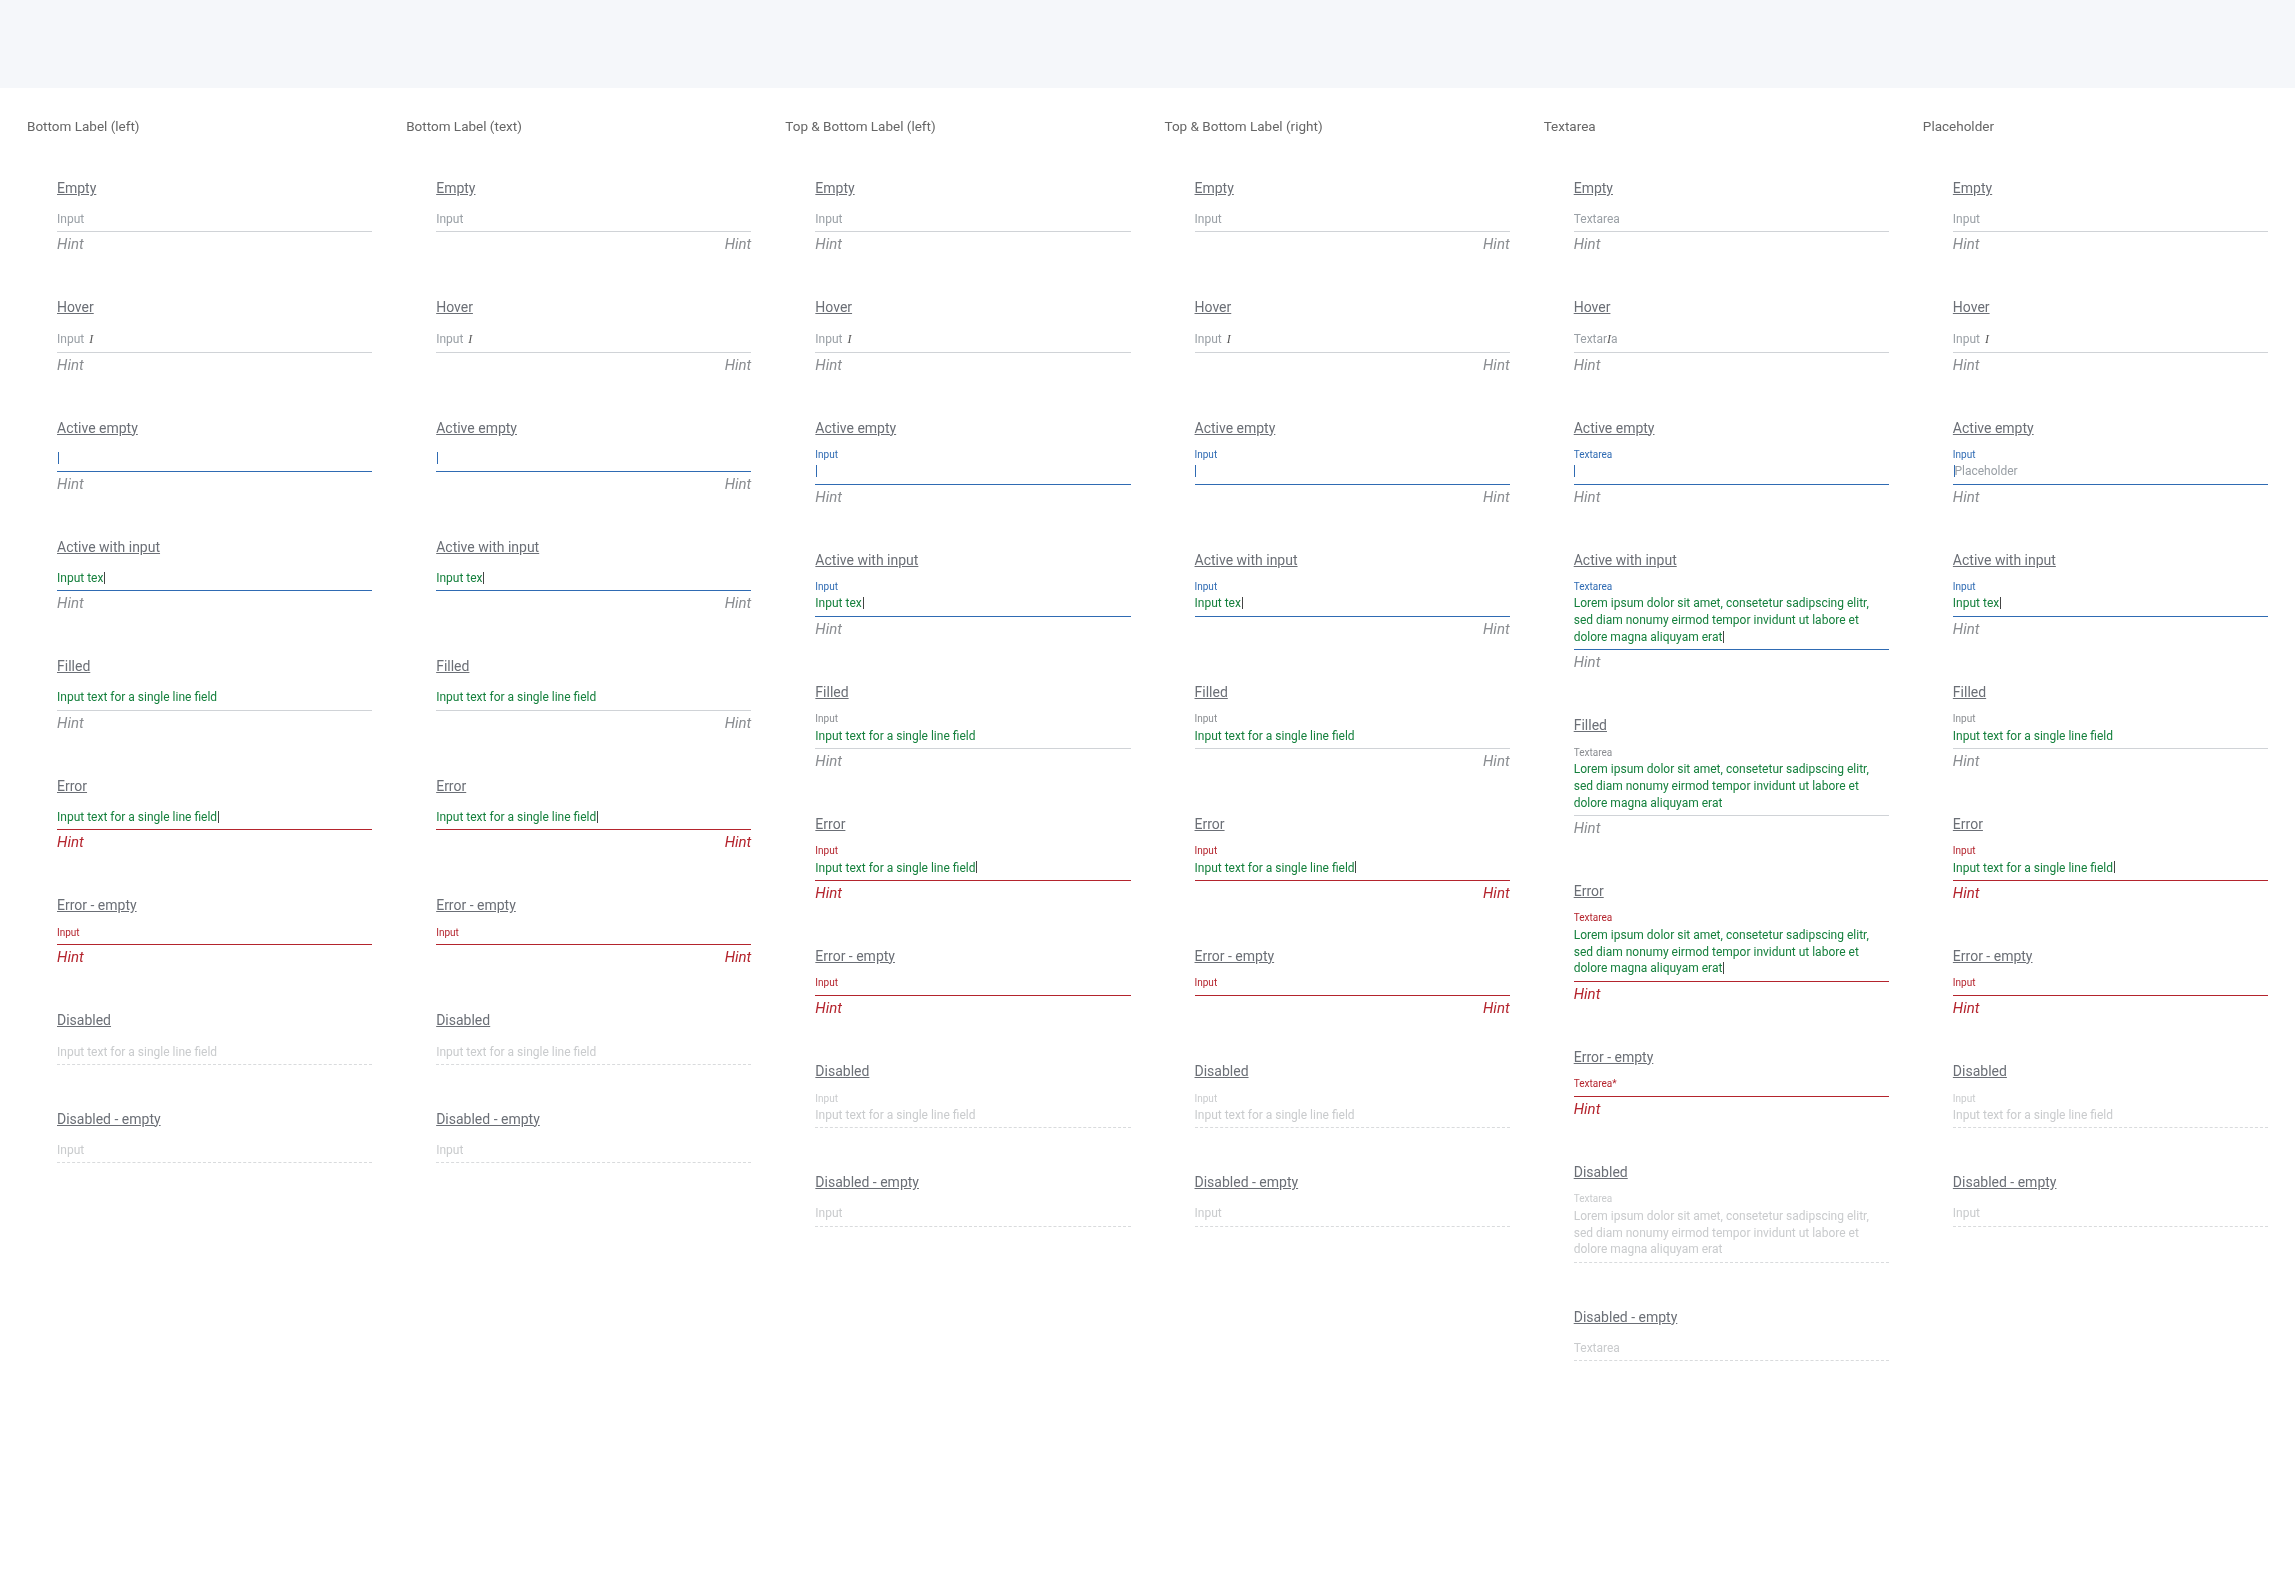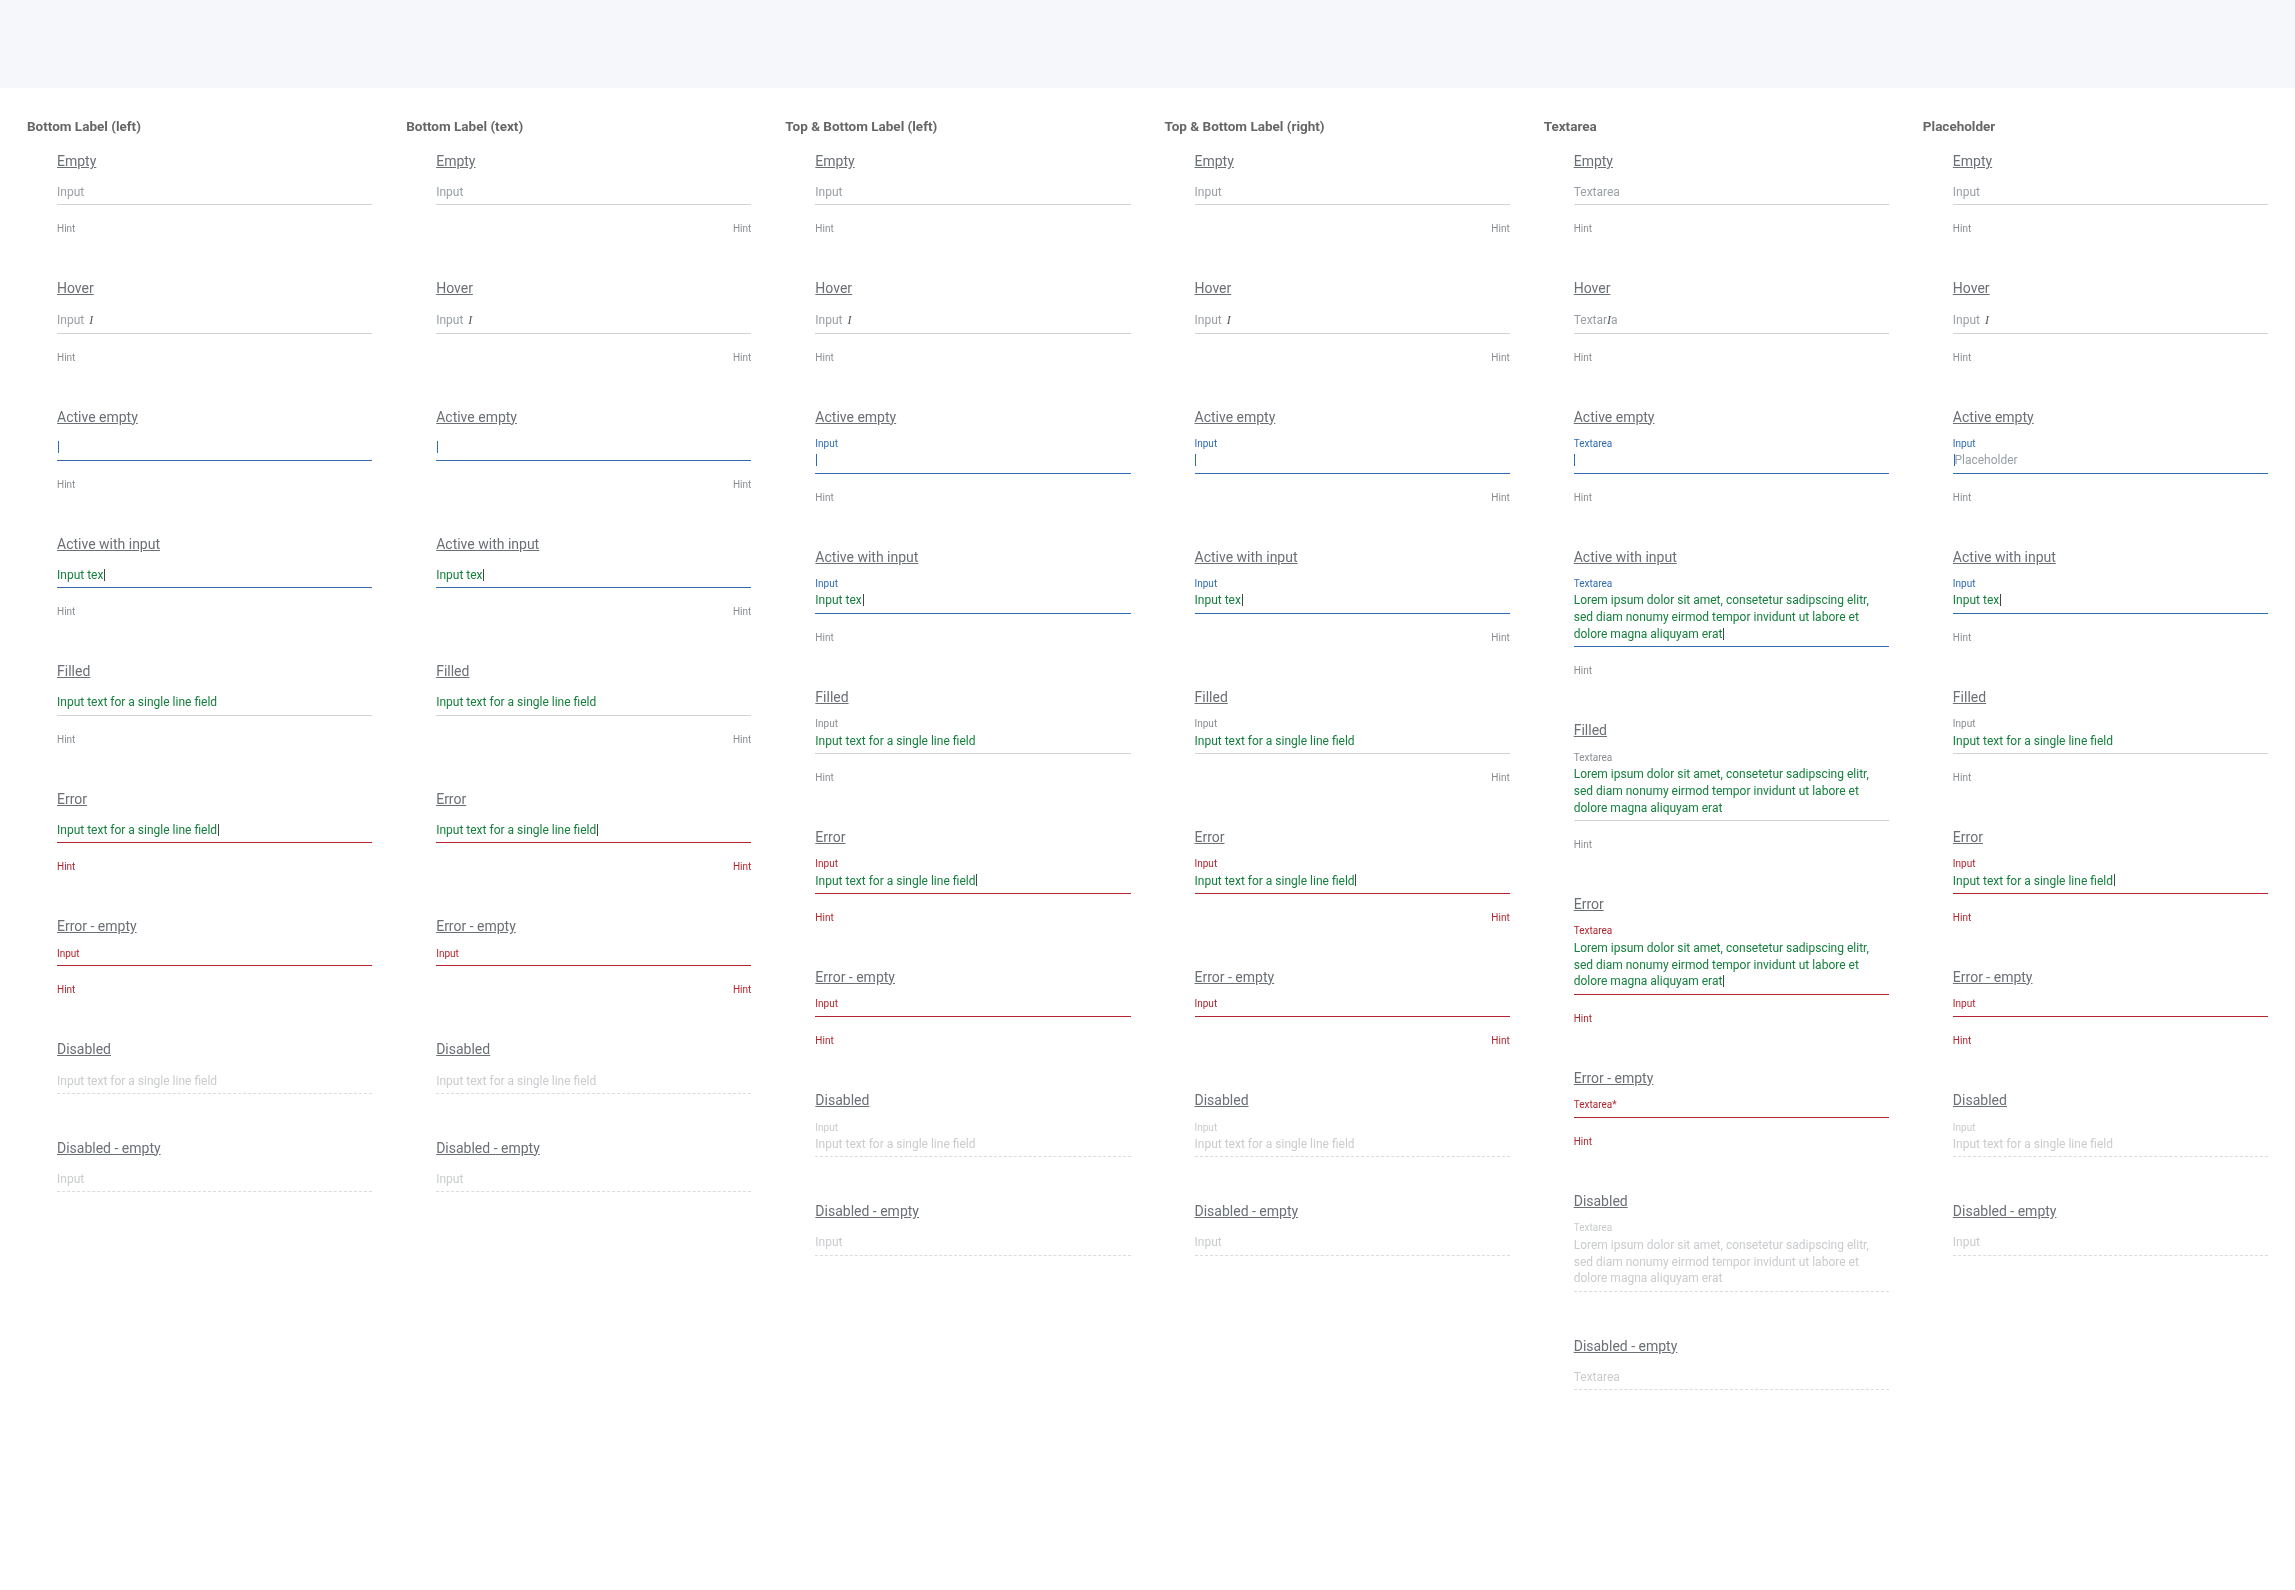--- a/index.html
+++ b/index.html
@@ -19,23 +19,23 @@
     gap: 34px;
     padding: 30px 27px;
     flex-wrap: nowrap;
   }
   .col {
     flex: 1 1 0;
     min-width: 0;
   }
   .col-title {
     font-size: 13.5px;
-    font-weight: 700;
+    font-weight: 400;
     color: #666;
-    margin-bottom: 19px;
+    margin-bottom: 46px;
   }
   .grp {
     margin-bottom: 46px;
     padding-left: 30px;
   }
   .grp-label {
     color: #6b6f76;
     font-size: 14px;
     margin-bottom: 13.5px;
     text-decoration: underline;
@@ -67,23 +67,24 @@
   }
   .input-line.placeholder { color: #9aa0a6; }
   .input-line.active { border-bottom: 1.3px solid #2F6BB3; }
   .input-line.error  { border-bottom: 1.3px solid #b4242d; }
   .input-line.disabled {
     color: #c9cbcd;
     border-bottom: 0.8px dashed #d9dbdd;
   }
   .input-line.ta { min-height: auto; white-space: normal; word-wrap: break-word; }
   .hint {
-    font-size: 10px;
+    font-size: 15px;
     color: #8a8d91;
-    margin-top: 18px;
+    margin-top: 3px;
+    font-style: italic;
   }
   .hint.err { color: #b4242d; }
   .hint.right { text-align: right; }
   .caret {
     display: inline-block;
     width: 0.8px;
     height: 1em;
     background: #444;
     vertical-align: -1.7px;
     margin-left: 0.8px;

